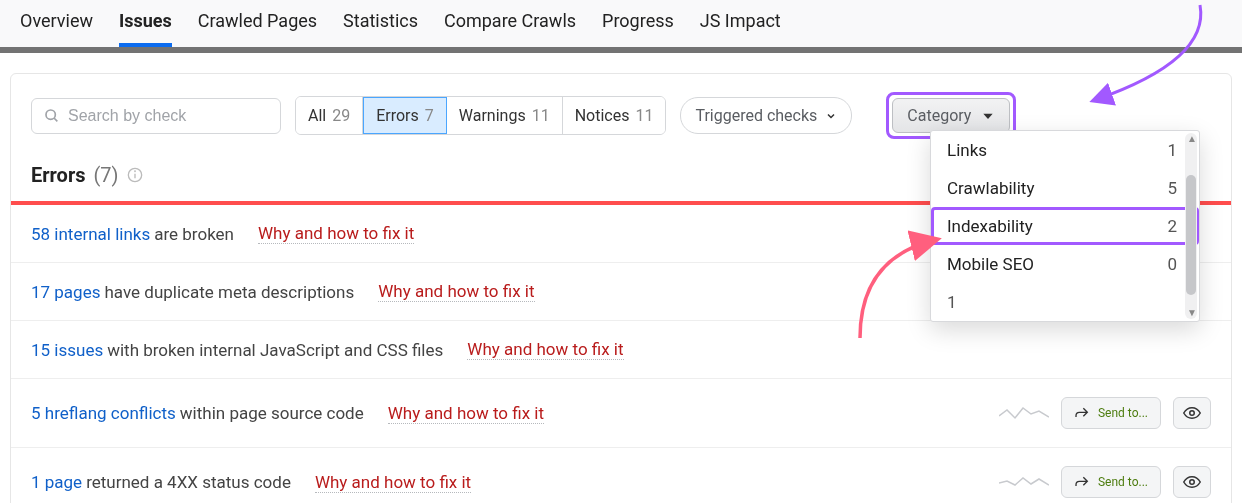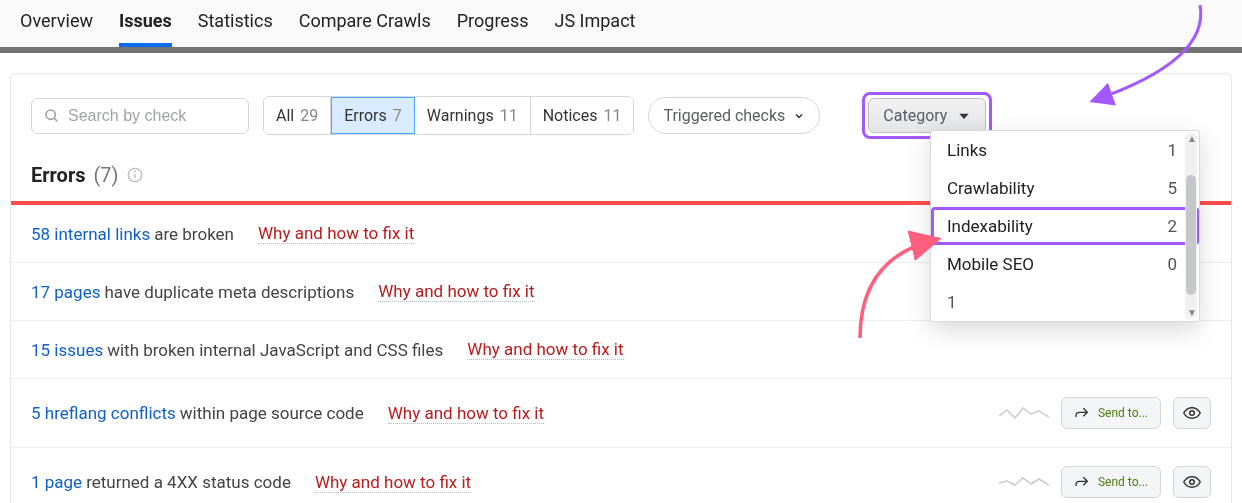--- a/index.html
+++ b/index.html
@@ -44,21 +44,21 @@
     align-items: center;
     gap: 14px;
     padding: 0 20px;
   }
   .search-wrap {
     display: flex;
     align-items: center;
     border: 1px solid #d5d7da;
     border-radius: 6px;
     padding: 8px 12px;
-    width: 218px;
+    width: 250px;
     color: #a0a3a8;
   }
   .search-wrap svg { flex: none; }
   .search-input {
     border: none;
     outline: none;
     font-size: 16px;
     margin-left: 8px;
     width: 100%;
     color: #333;
@@ -92,21 +92,21 @@
     padding: 8px 14px;
     font-size: 16px;
     color: #5a5d62;
     cursor: pointer;
     background: #fff;
   }
   .category-wrap {
     border: 3px solid #a259ff;
     border-radius: 8px;
     padding: 3px;
-    margin-left: 28px;
+    margin-left: 20px;
   }
   .category-btn {
     background: linear-gradient(#f2f2f3,#e4e5e7);
     border: 1px solid #bdbfc3;
     border-radius: 6px;
     padding: 7px 14px;
     display: flex;
     align-items: center;
     gap: 10px;
     font-size: 16px;
@@ -210,20 +210,21 @@
   .cat-num { color: #555; }
   
   .annotation { position:absolute; pointer-events:none; }
 </style>
 </head>
 <body>
 
 <div class="nav-tabs">
   <div class="nav-tab">Overview</div>
   <div class="nav-tab active">Issues</div>
+  <div class="nav-tab">Crawled Pages</div>
   <div class="nav-tab">Statistics</div>
   <div class="nav-tab">Compare Crawls</div>
   <div class="nav-tab">Progress</div>
   <div class="nav-tab">JS Impact</div>
 </div>
 
 <div class="panel">
 
   <div class="toolbar">
     <div class="search-wrap">

